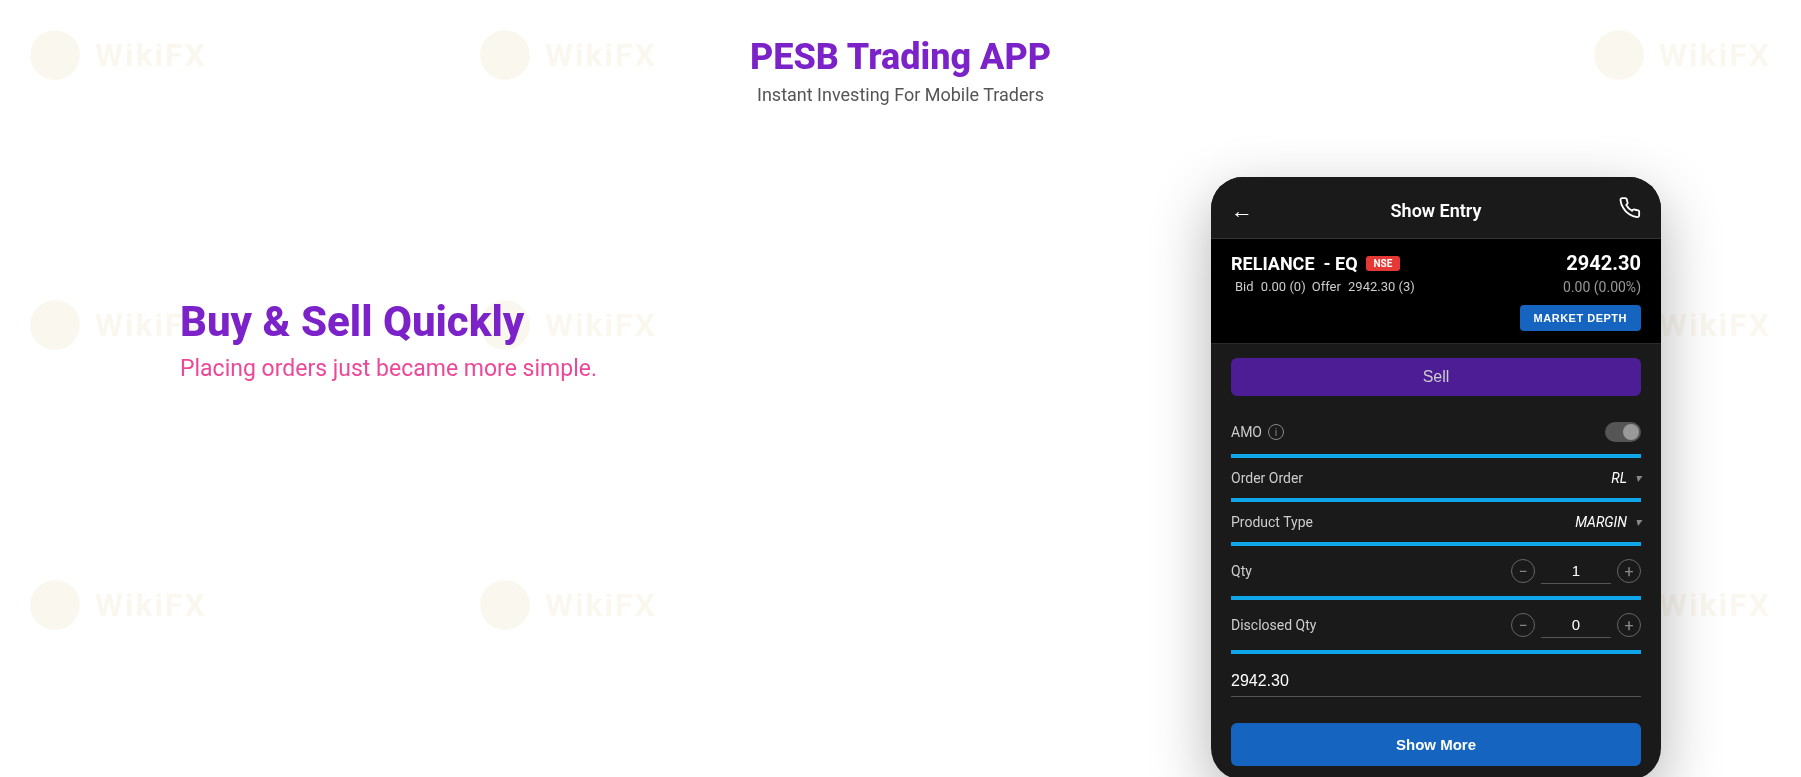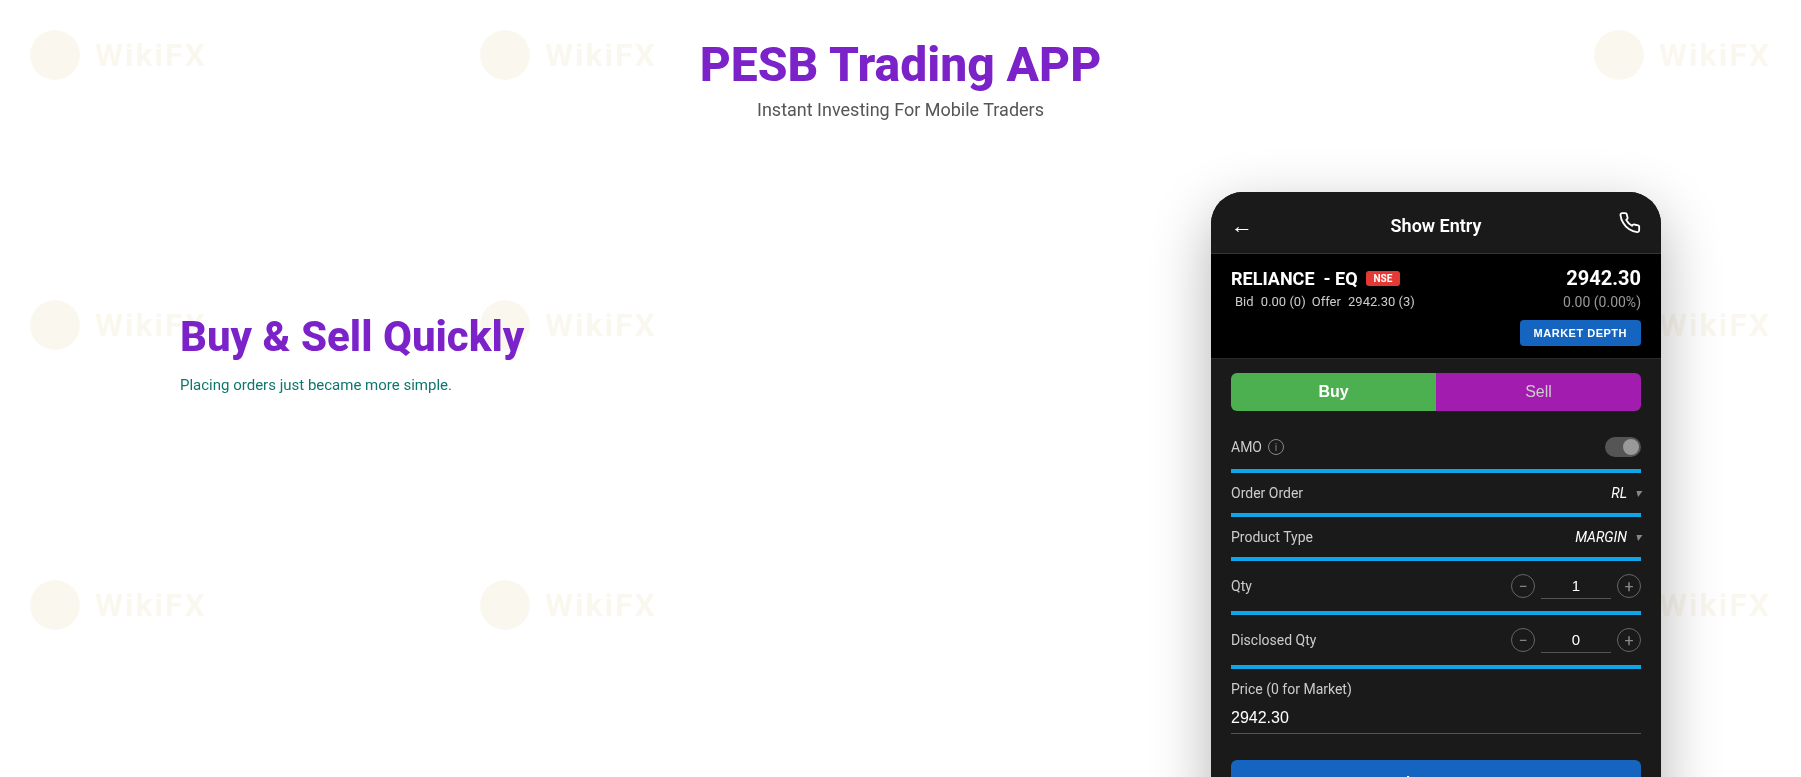--- a/index.html
+++ b/index.html
@@ -72,21 +72,21 @@
     }
 
     
     .header {
       text-align: center;
       padding-top: 36px;
       padding-bottom: 12px;
     }
 
     .header-title {
-      font-size: 48px;
+      font-size: 36px;
       font-weight: 800;
       color: #7b22c9;
     }
 
     .header-subtitle {
       font-size: 18px;
       color: #555;
       margin-top: 6px;
     }
 
@@ -109,23 +109,23 @@
     }
 
     .left-title {
       font-size: 42px;
       font-weight: 800;
       color: #7b22c9;
       line-height: 1.2;
     }
 
     .left-desc {
-      font-size: 15px;
-      color: #0f766e;
-      margin-top: 14px;
+      font-size: 23px;
+      color: #ec4899;
+      margin-top: 8px;
     }
 
     
     .phone-mockup {
       width: 450px;
       min-height: 520px;
       background: #1a1a1a;
       border-radius: 32px;
       overflow: hidden;
       box-shadow: 0 20px 60px rgba(0,0,0,0.3);
@@ -257,21 +257,21 @@
       font-size: 16px;
       font-weight: 700;
       padding: 10px;
       text-align: center;
       cursor: pointer;
       border: none;
     }
 
     .sell-tab {
       flex: 1;
-      background: #a21caf;
+      background: #4c1d95;
       color: #cccccc;
       font-size: 16px;
       font-weight: 500;
       padding: 10px;
       text-align: center;
       cursor: pointer;
       border: none;
     }
 
     
@@ -565,21 +565,20 @@
               <span>Offer</span>
               <span>2942.30 (3)</span>
             </div>
           </div>
           <div class="price-change">0.00 (0.00%)</div>
         </div>
         <button class="market-depth-btn">MARKET DEPTH</button>
       </div>
 
       <div class="buy-sell-row">
-        <button class="buy-tab">Buy</button>
         <button class="sell-tab">Sell</button>
       </div>
 
       <div class="form-area">
 
         <div class="form-row">
           <div class="form-label">
             <span>AMO</span>
             <span class="info-icon">i</span>
           </div>
@@ -614,21 +613,20 @@
         <div class="form-row">
           <div class="form-label">Disclosed Qty</div>
           <div class="qty-control">
             <span class="qty-circle-minus">−</span>
             <input class="qty-input" type="text" value="0" style="">
             <span class="qty-circle-plus">+</span>
           </div>
         </div>
 
         <div class="price-row">
-          <div class="price-label">Price (0 for Market)</div>
           <input class="price-input" type="text" value="2942.30" style="">
         </div>
 
       </div>
 
       <button class="show-more-btn">Show More</button>
 
     </div>
 
   </div>

